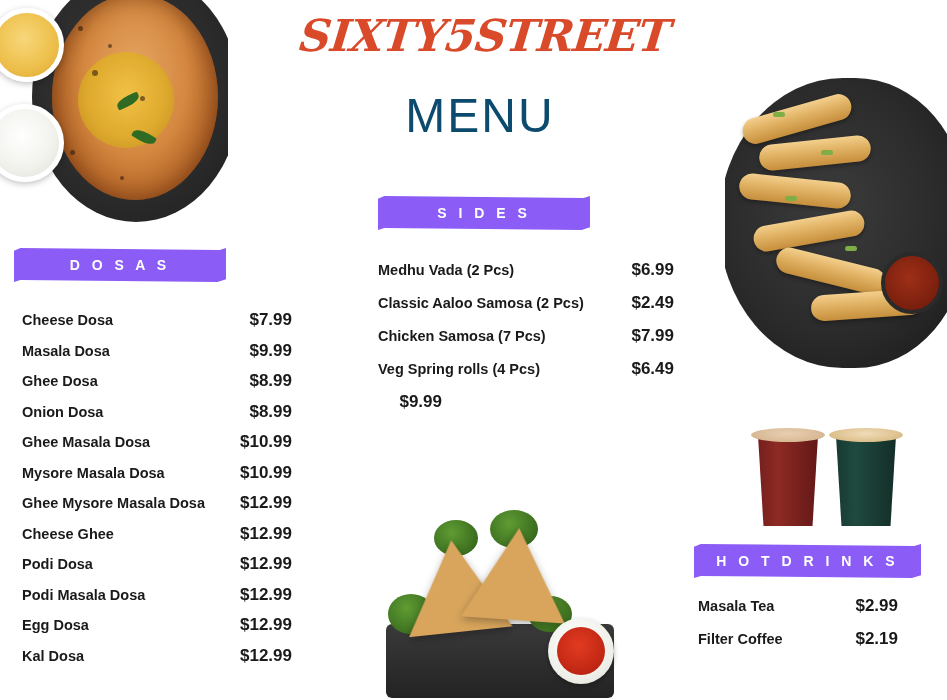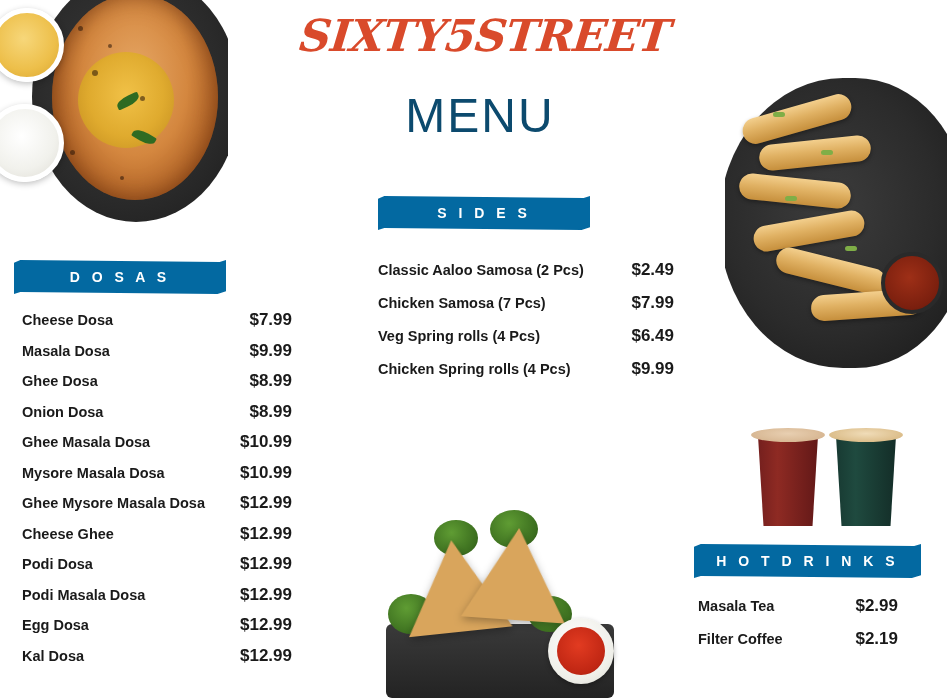--- a/index.html
+++ b/index.html
@@ -37,33 +37,33 @@
     font-family: "Liberation Sans", sans-serif;
     font-weight: 300;
     font-size: 48px;
     letter-spacing: 2px;
     color: #0c4a6e;
   }
 
   
   .banner {
     position: absolute;
-    background: #0369a1;
+    background: #8b5cf6;
     color: #ffffff;
     font-weight: bold;
     font-size: 14px;
     letter-spacing: 4px;
     text-align: center;
     display: flex;
     align-items: center;
     justify-content: center;
     height: 34px;
     clip-path: polygon(0% 8%, 3% 0%, 97% 6%, 100% 0%, 100% 92%, 96% 100%, 3% 94%, 0% 100%);
   }
-  #banner-dosas { left: 14px; top: 260px; width: 212px; }
+  #banner-dosas { left: 14px; top: 248px; width: 212px; }
   #banner-sides { left: 378px; top: 196px; width: 212px; }
   #banner-hot-drinks { left: 694px; top: 544px; width: 227px; }
 
   
   .menu-list { position: absolute; }
   .menu-row {
     display: flex;
     align-items: baseline;
     justify-content: space-between;
   }
@@ -350,33 +350,36 @@
       <span class="item-price">$12.99</span>
     </div>
   <div class="menu-row">
       <span class="item-name">Kal Dosa</span>
       <span class="item-price">$12.99</span>
     </div>
 </div>
 
 <div class="menu-list" id="list-sides">
   <div class="menu-row">
+      <span class="item-name">Medhu Vada (2 Pcs)</span>
+      <span class="item-price">$6.99</span>
+    </div>
+  <div class="menu-row">
       <span class="item-name">Classic Aaloo Samosa (2 Pcs)</span>
       <span class="item-price">$2.49</span>
     </div>
   <div class="menu-row">
       <span class="item-name">Chicken Samosa (7 Pcs)</span>
       <span class="item-price">$7.99</span>
     </div>
   <div class="menu-row">
       <span class="item-name">Veg Spring rolls  (4 Pcs)</span>
       <span class="item-price">$6.49</span>
     </div>
   <div class="menu-row">
-      <span class="item-name">Chicken Spring rolls (4 Pcs)</span>
       <span class="item-price">$9.99</span>
     </div>
 </div>
 
 <div class="menu-list" id="list-hot-drinks">
   <div class="menu-row">
       <span class="item-name">Masala Tea</span>
       <span class="item-price">$2.99</span>
     </div>
   <div class="menu-row">

